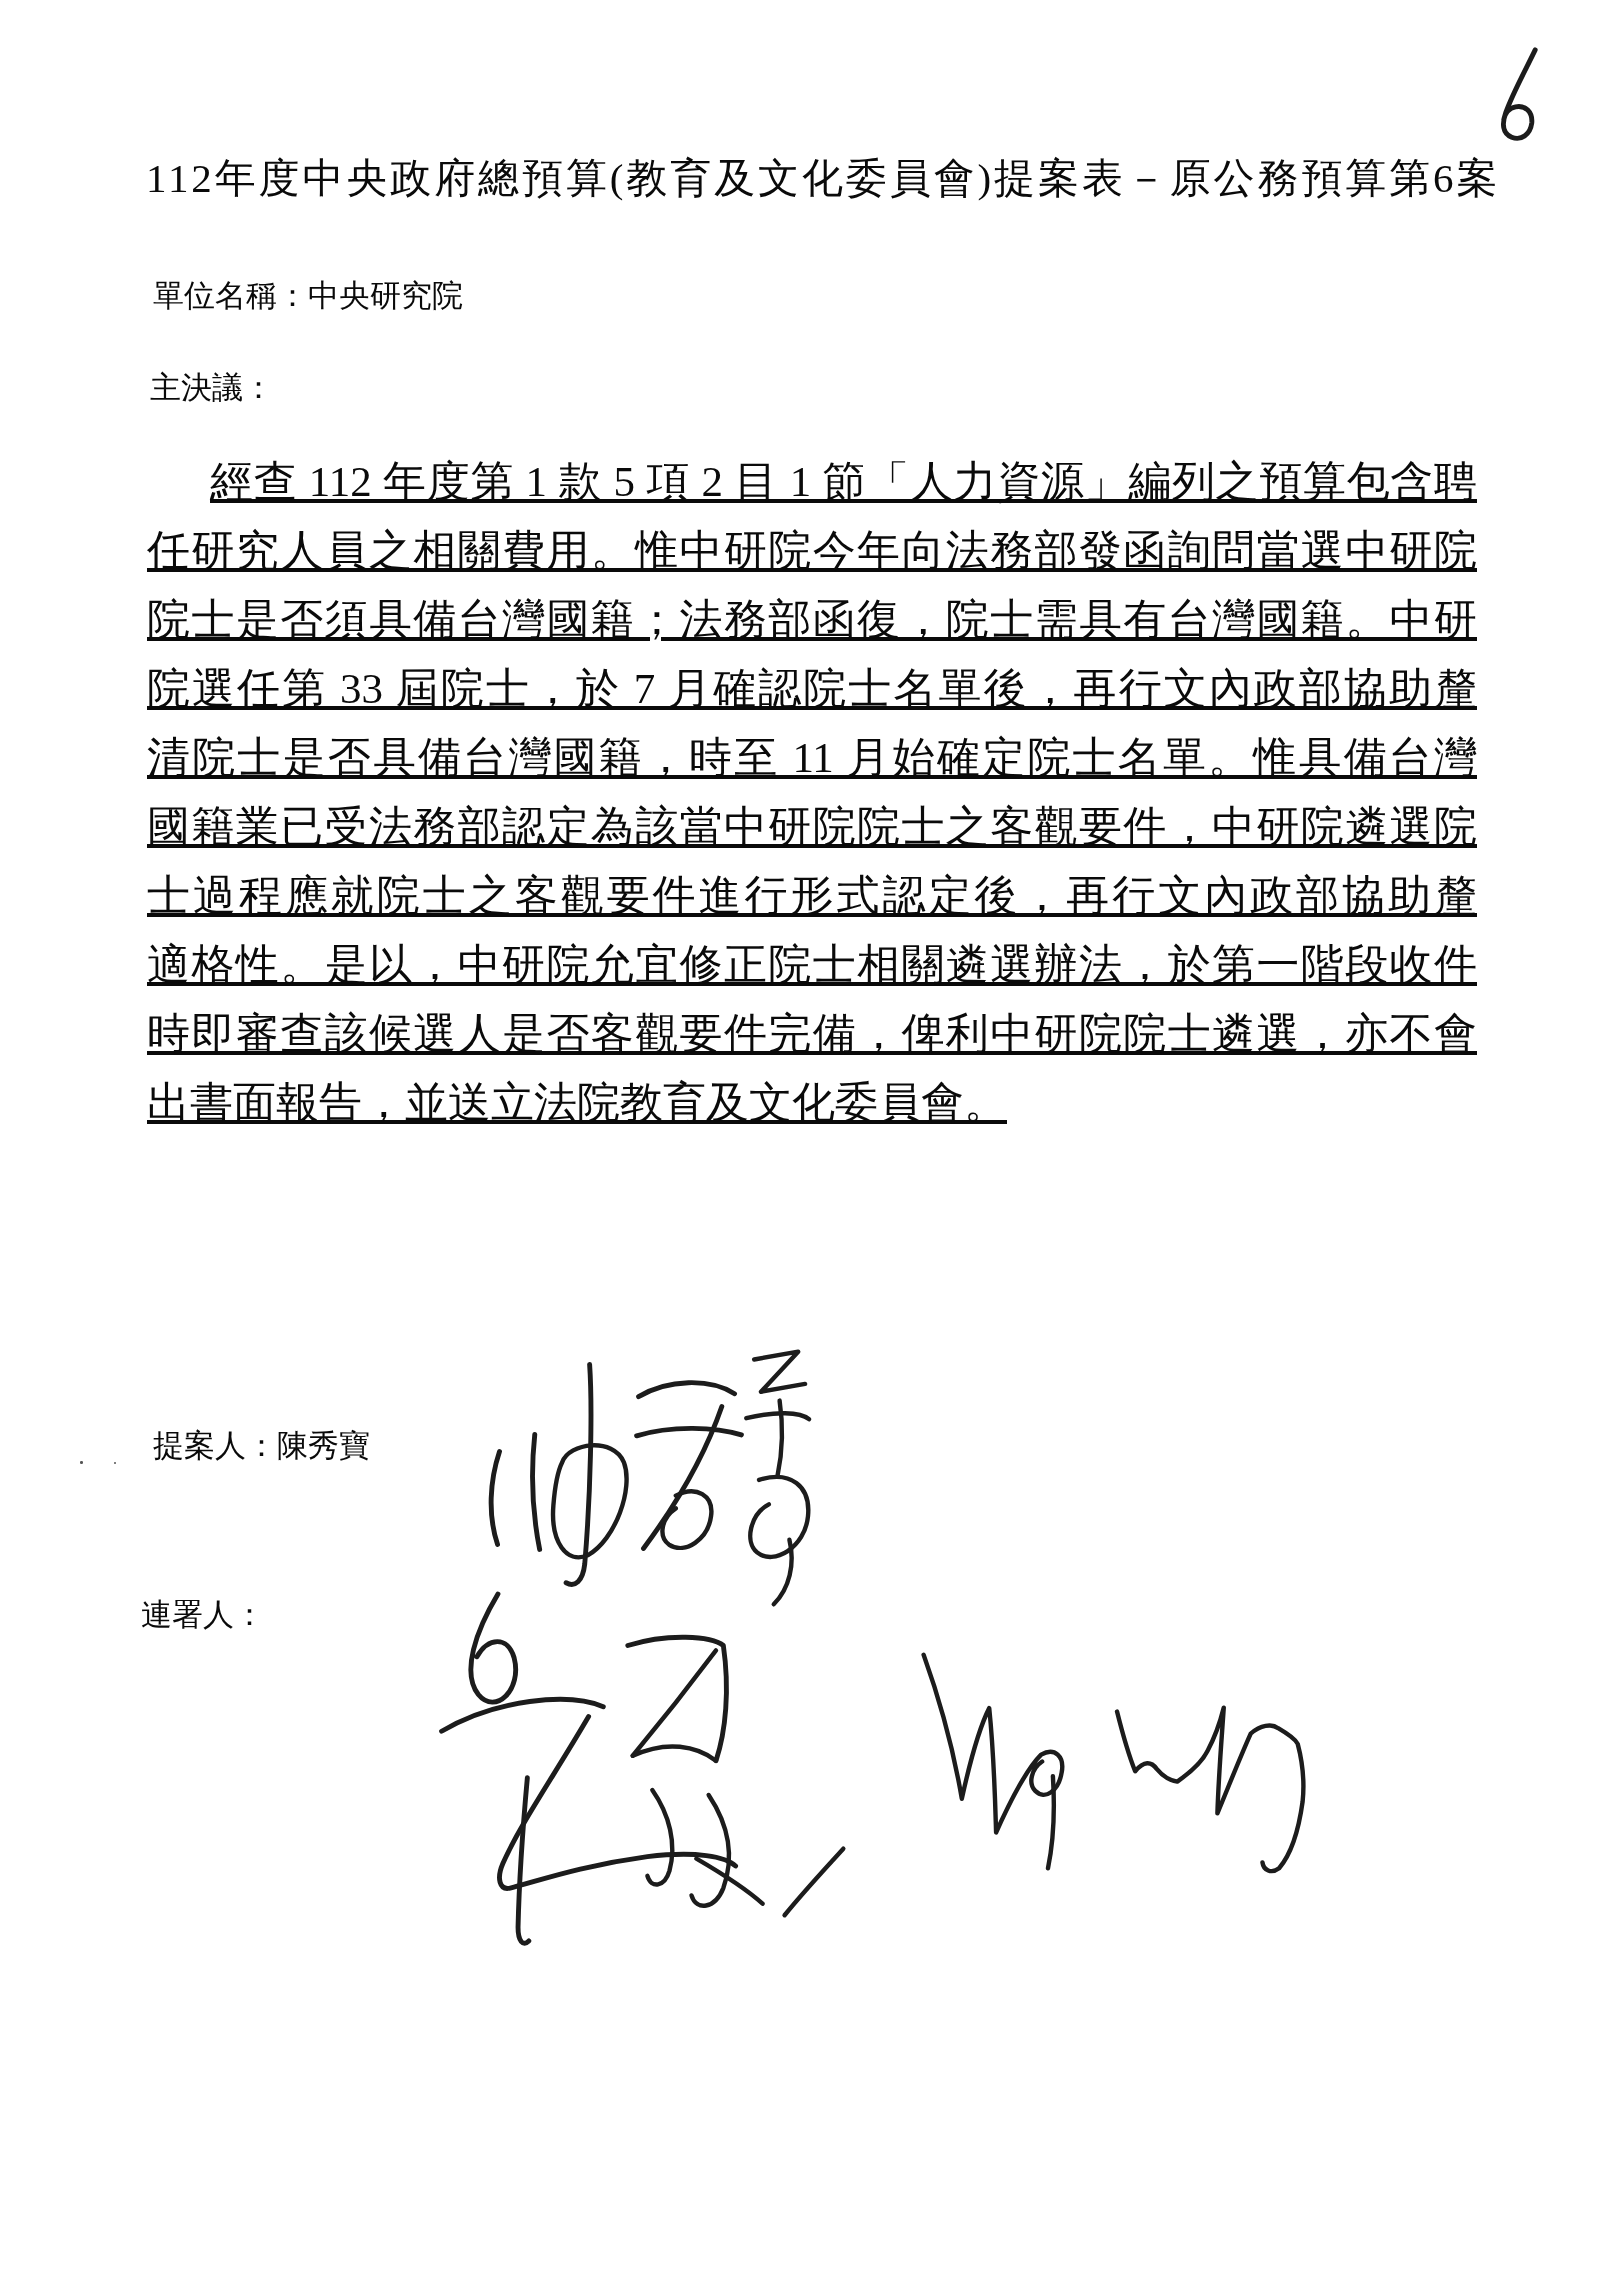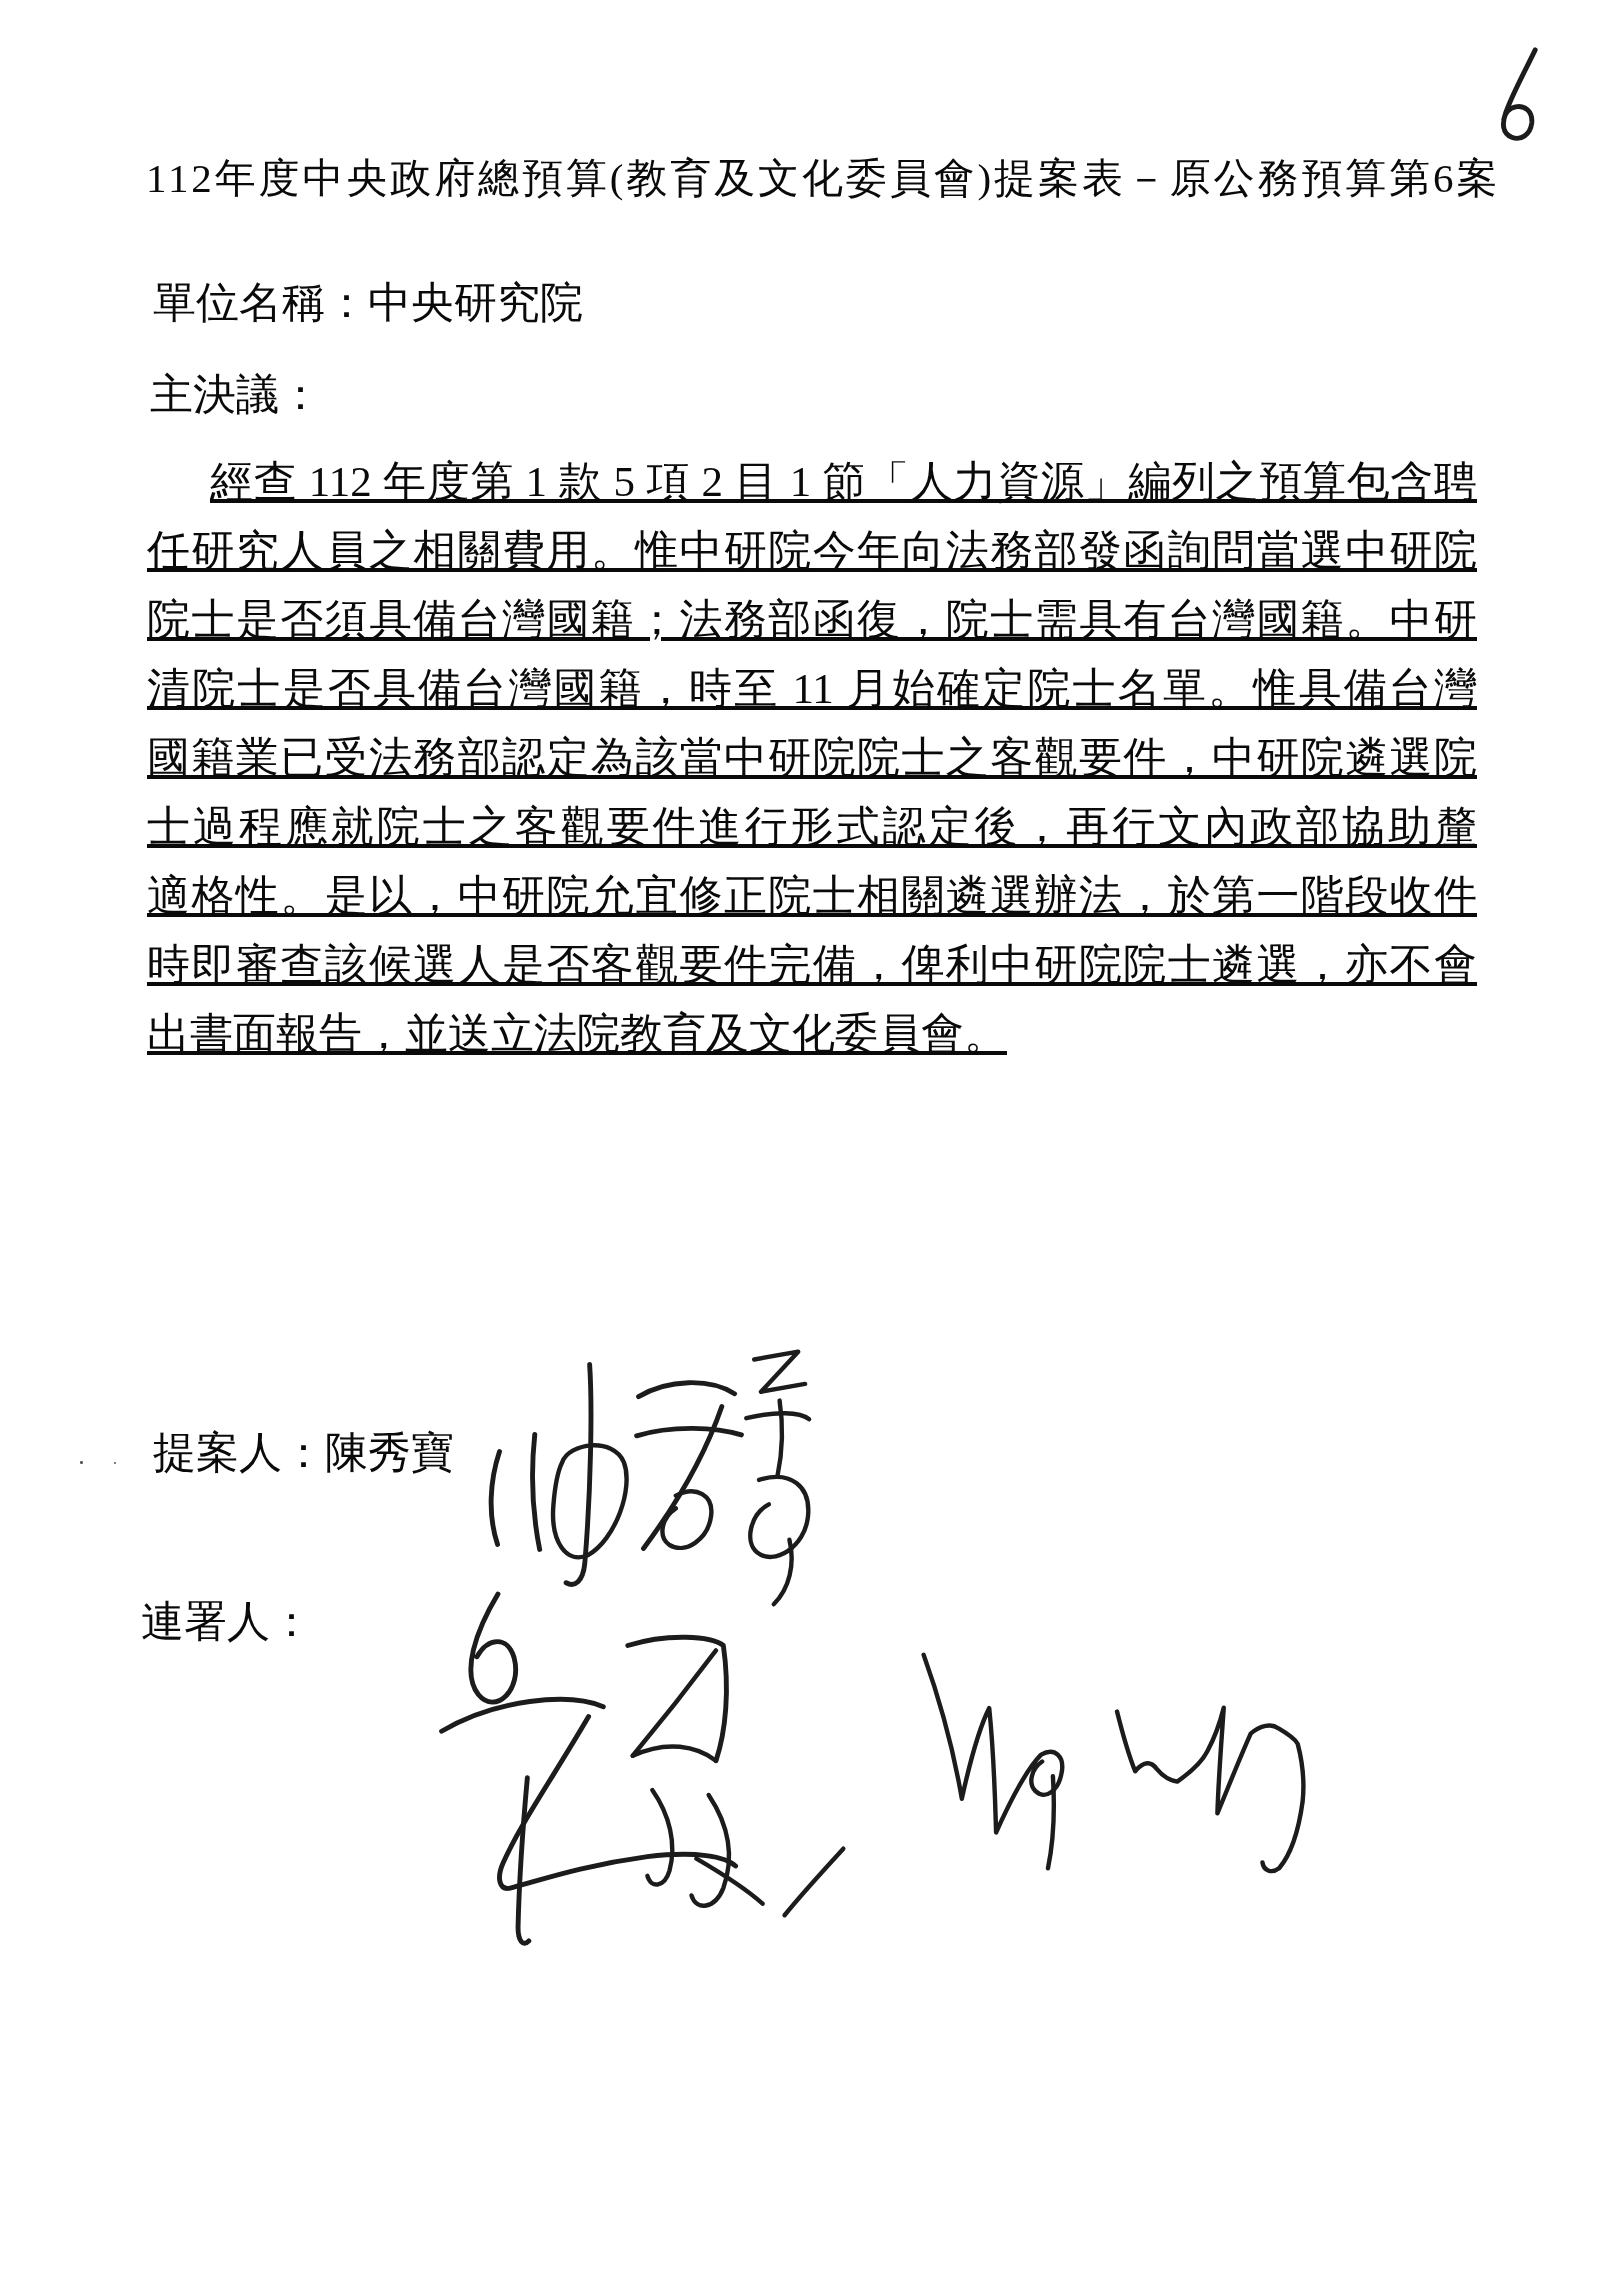--- a/index.html
+++ b/index.html
@@ -12,21 +12,21 @@
     color:#0a0a0a;
   }
   .abs{position:absolute;}
   .doc-title{
     left:146px;top:156px;
     font-size:41px;line-height:1.1;
     letter-spacing:2.9px;white-space:nowrap;
     font-weight:400;margin:0;
   }
   .line-88{
-    font-size:43px;line-height:1.05;white-space:nowrap;
+    font-size:31px;line-height:1.05;white-space:nowrap;
   }
   .unit-line{left:153px;top:280px;}
   .resolution-line{left:150px;top:372px;}
   .body-block{
     left:147px;top:447px;width:1330px;
     font-size:43px;line-height:69px;
   }
   .bline{
     height:69px;
     text-align:justify;
@@ -58,20 +58,21 @@
   <div class="abs line-88 unit-line">
     <span>單位名稱：</span><span>中央研究院</span>
   </div>
 
   <div class="abs line-88 resolution-line">主決議：</div>
 
   <div class="abs body-block">
     <div class="bline first">經查 112 年度第 1 款 5 項 2 目 1 節「人力資源」編列之預算包含聘</div>
     <div class="bline">任研究人員之相關費用。惟中研院今年向法務部發函詢問當選中研院</div>
     <div class="bline">院士是否須具備台灣國籍；法務部函復，院士需具有台灣國籍。中研</div>
+    <div class="bline">院選任第 33 屆院士，於 7 月確認院士名單後，再行文內政部協助釐</div>
     <div class="bline">清院士是否具備台灣國籍，時至 11 月始確定院士名單。惟具備台灣</div>
     <div class="bline">國籍業已受法務部認定為該當中研院院士之客觀要件，中研院遴選院</div>
     <div class="bline">士過程應就院士之客觀要件進行形式認定後，再行文內政部協助釐</div>
     <div class="bline">適格性。是以，中研院允宜修正院士相關遴選辦法，於第一階段收件</div>
     <div class="bline">時即審查該候選人是否客觀要件完備，俾利中研院院士遴選，亦不會</div>
     <div class="bline last">出書面報告，並送立法院教育及文化委員會。</div>
   </div>
 
   <div class="abs line-88 proposer-line">
     <span>提案人：</span><span>陳秀寶</span>

